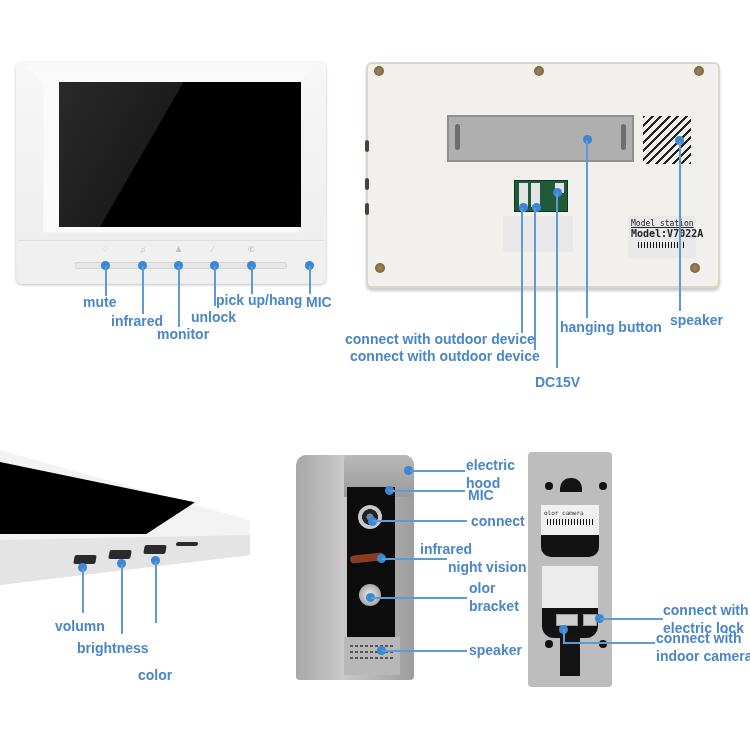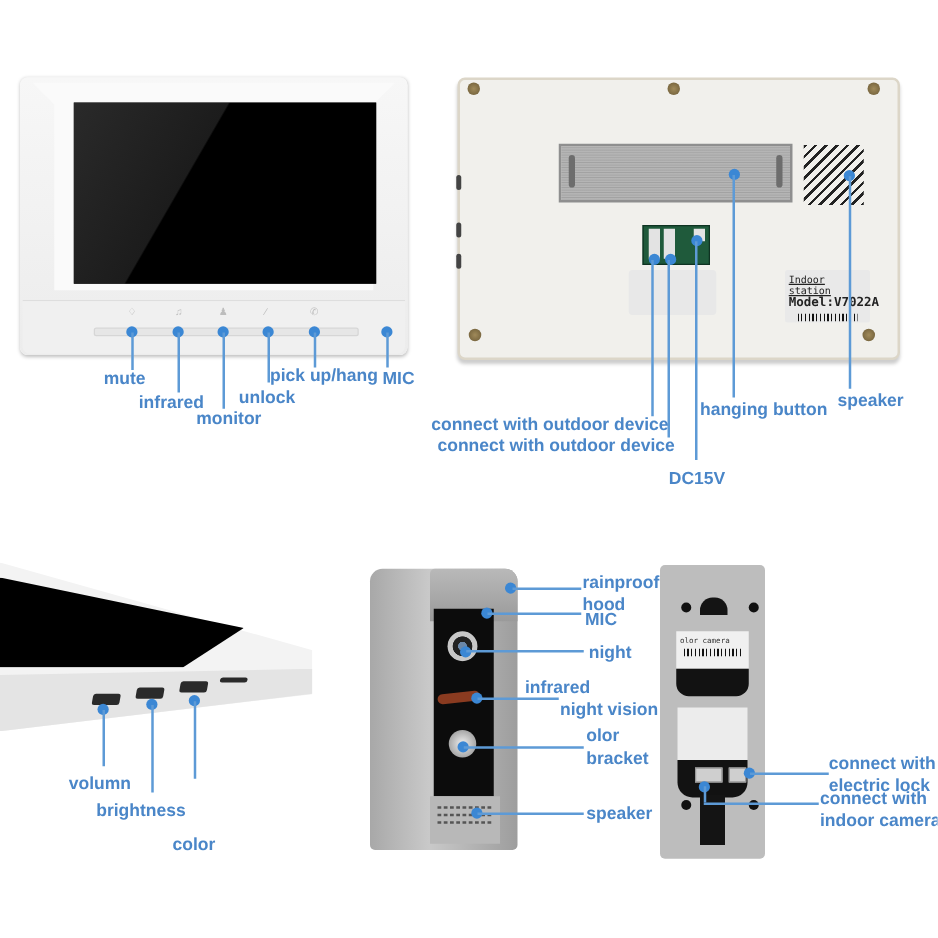--- a/index.html
+++ b/index.html
@@ -112,21 +112,21 @@
     <div class="slot" style="right:6px"></div>
   </div>
   <div class="abs grille"></div>
   <div class="abs pcb">
     <div class="pin" style="left:4px"></div>
     <div class="pin" style="left:16px"></div>
     <div class="pin" style="left:40px;height:10px"></div>
   </div>
   <div class="abs terminal"></div>
   <div class="abs model-tag">
-    <div style="font-size:8px;text-decoration:underline;margin:3px 0 0 3px">Indoor station</div>
+    <div style="font-size:8px;text-decoration:underline;margin:3px 0 0 3px">Model station</div>
     <div style="font-size:10px;font-weight:bold;margin-left:3px">Model:V7022A</div>
     <div style="margin:3px 10px 0 10px;height:6px;background:repeating-linear-gradient(90deg,#111 0 1px,transparent 1px 3px)"></div>
   </div>
 
   <div class="dot" style="left:519px;top:203px"></div>
   <div class="vl" style="left:521px;top:208px;height:125px"></div>
   <div class="dot" style="left:532px;top:203px"></div>
   <div class="vl" style="left:534px;top:208px;height:142px"></div>
   <div class="dot" style="left:553px;top:188px"></div>
   <div class="vl" style="left:556px;top:193px;height:175px"></div>
@@ -206,24 +206,24 @@
   <div class="hl" style="left:390px;top:490px;width:75px"></div>
   <div class="dot" style="left:368px;top:517px"></div>
   <div class="hl" style="left:373px;top:520px;width:94px"></div>
   <div class="dot" style="left:377px;top:554px"></div>
   <div class="hl" style="left:382px;top:558px;width:65px"></div>
   <div class="dot" style="left:366px;top:593px"></div>
   <div class="hl" style="left:371px;top:597px;width:96px"></div>
   <div class="dot" style="left:377px;top:646px"></div>
   <div class="hl" style="left:382px;top:650px;width:85px"></div>
 
-  <div class="lbl" style="left:466px;top:458px">rainproof</div>
+  <div class="lbl" style="left:466px;top:458px">electric</div>
   <div class="lbl" style="left:466px;top:476px">hood</div>
   <div class="lbl" style="left:468px;top:488px">MIC</div>
-  <div class="lbl" style="left:471px;top:514px">night</div>
+  <div class="lbl" style="left:471px;top:514px">connect</div>
   <div class="lbl" style="left:420px;top:542px">infrared</div>
   <div class="lbl" style="left:448px;top:560px">night vision</div>
   <div class="lbl" style="left:469px;top:581px">olor</div>
   <div class="lbl" style="left:469px;top:599px">bracket</div>
   <div class="lbl" style="left:469px;top:643px">speaker</div>
 </div>
 
 <div>
   <div class="abs dbb-body"></div>
   <div class="dbb-hole" style="left:545px;top:482px"></div>

